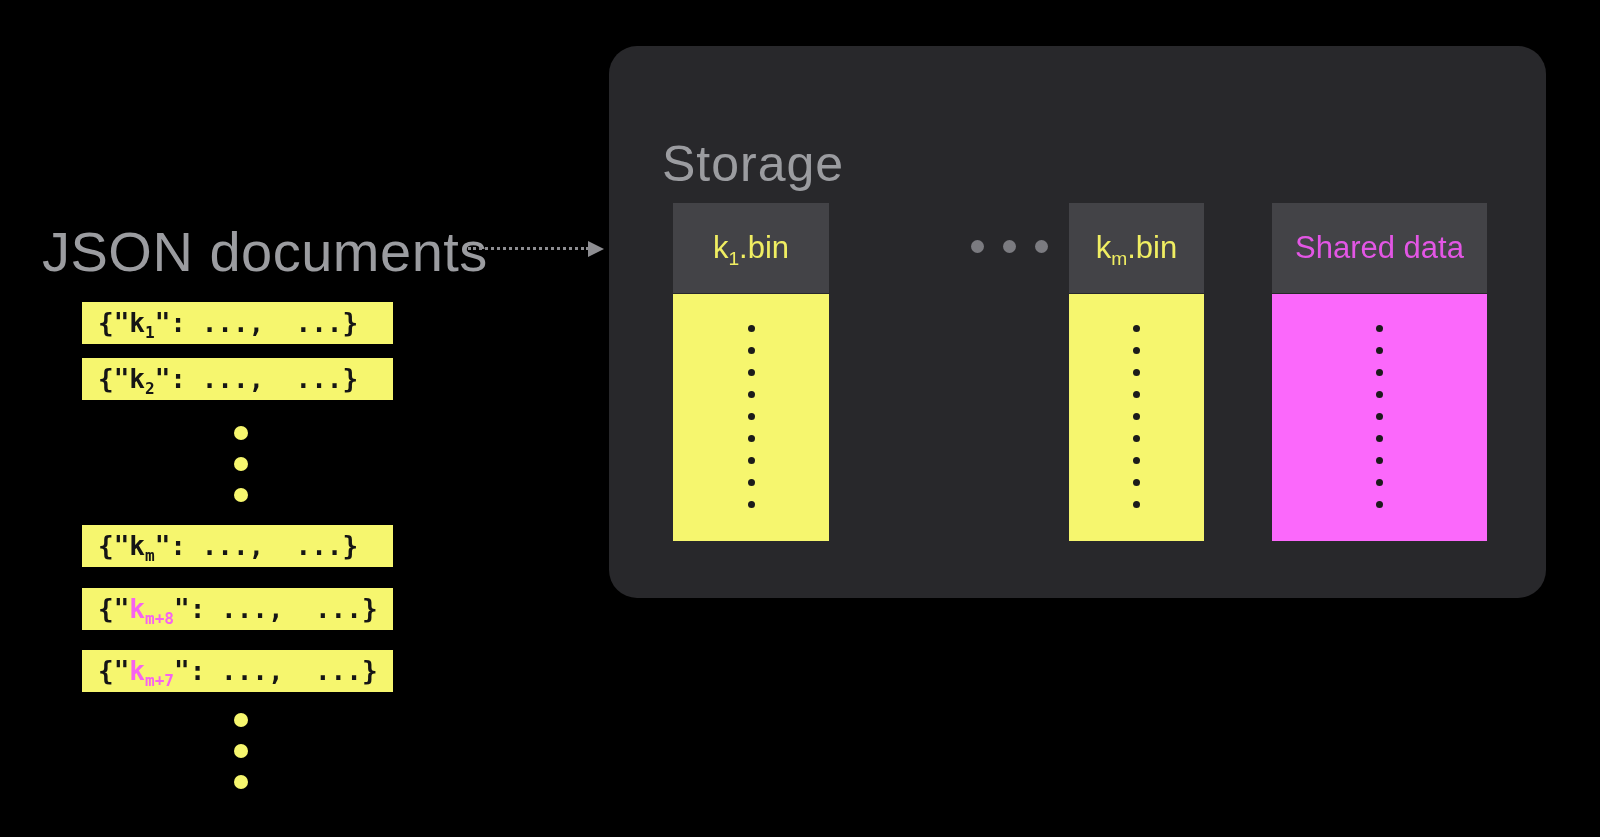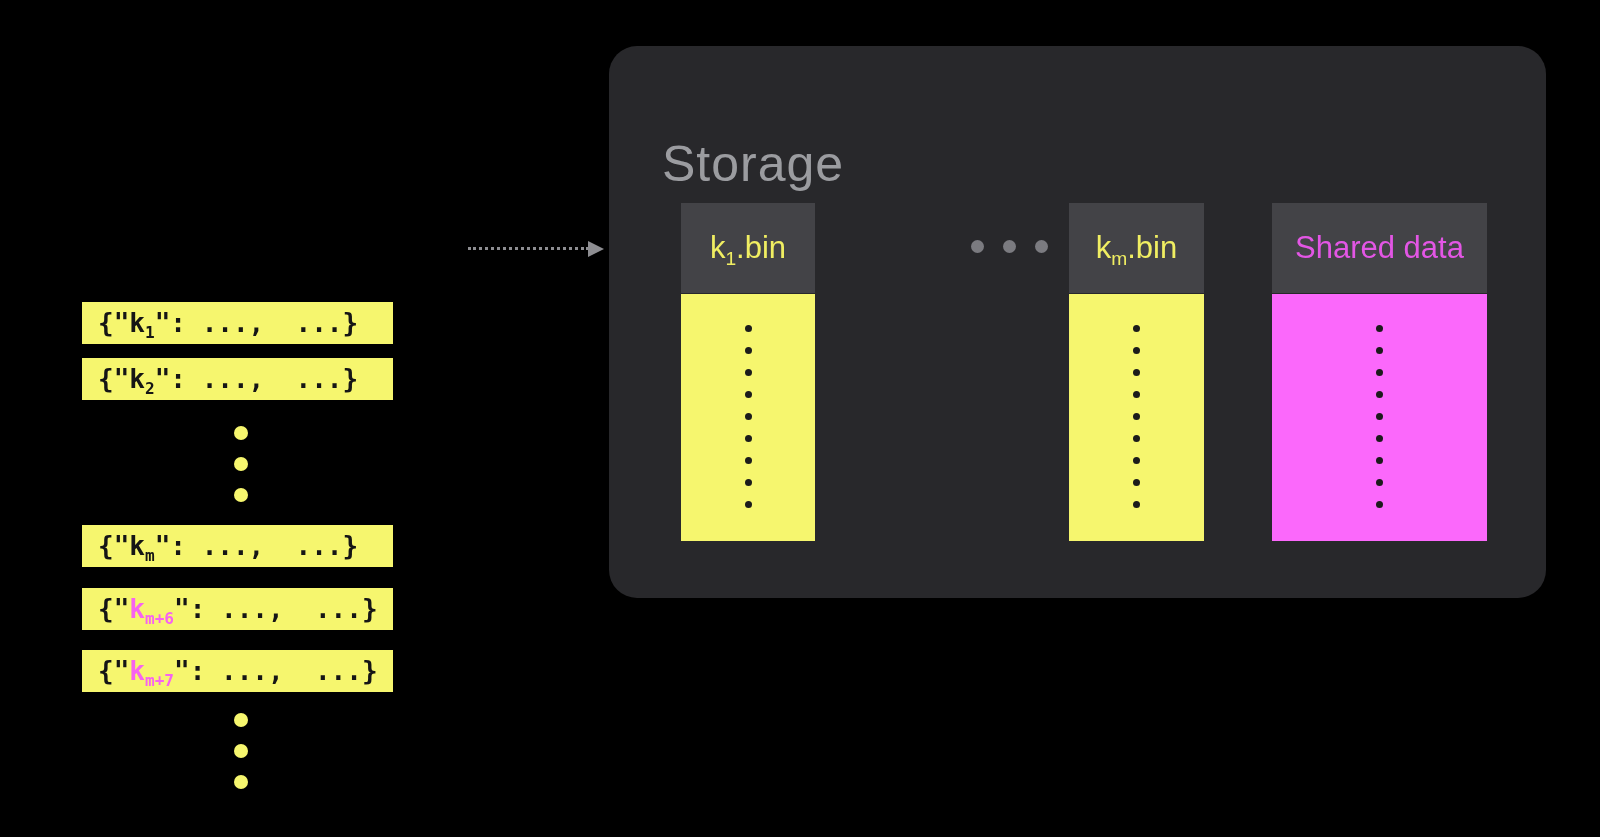--- a/index.html
+++ b/index.html
@@ -75,50 +75,51 @@
   .h-ellipsis{
     position:absolute;left:362px;top:194px;display:flex;gap:19px;
   }
   .h-ellipsis .dot{width:13px;height:13px;border-radius:50%;background:var(--gray-dot);}
 </style>
 </head>
 <body>
 
 <div class="canvas">
 
+  <div class="left-title">JSON documents</div>
 
   <div class="arrow-line"></div>
   <div class="arrow-head"></div>
 
   <div class="doc-row" style="top:302px"><span>{"</span><span class="key">k</span><sub class="key">1</sub><span>": ...,  ...}</span></div>
 
   <div class="doc-row" style="top:358px"><span>{"</span><span class="key">k</span><sub class="key">2</sub><span>": ...,  ...}</span></div>
 
   <div class="v-ellipsis" style="top:426px">
       <span class="dot"></span>
       <span class="dot"></span>
       <span class="dot"></span>
     </div>
 
   <div class="doc-row" style="top:525px"><span>{"</span><span class="key">k</span><sub class="key">m</sub><span>": ...,  ...}</span></div>
 
-  <div class="doc-row pink-key" style="top:588px"><span>{"</span><span class="key">k</span><sub class="key">m+6</sub><span>": ...,  ...}</span></div>
+  <div class="doc-row pink-key" style="top:588px"><span>{"</span><span class="key">k</span><sub class="key">m+8</sub><span>": ...,  ...}</span></div>
 
   <div class="doc-row pink-key" style="top:650px"><span>{"</span><span class="key">k</span><sub class="key">m+7</sub><span>": ...,  ...}</span></div>
 
   <div class="v-ellipsis" style="top:713px">
       <span class="dot"></span>
       <span class="dot"></span>
       <span class="dot"></span>
     </div>
 
   <div class="storage-panel">
     <div class="storage-title">Storage</div>
 
-    <div class="col" style="left:72px;width:134px">
+    <div class="col" style="left:64px;width:156px">
       <div class="col-header"><span>k</span><sub>1</sub><span>.bin</span></div>
       <div class="col-body">
           <span class="dot"></span>
           <span class="dot"></span>
           <span class="dot"></span>
           <span class="dot"></span>
           <span class="dot"></span>
           <span class="dot"></span>
           <span class="dot"></span>
           <span class="dot"></span>

